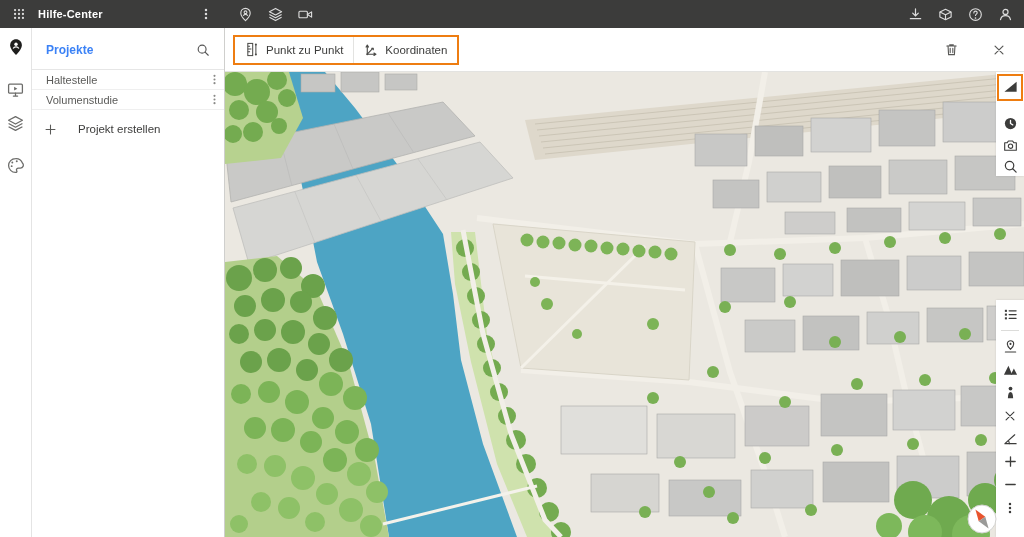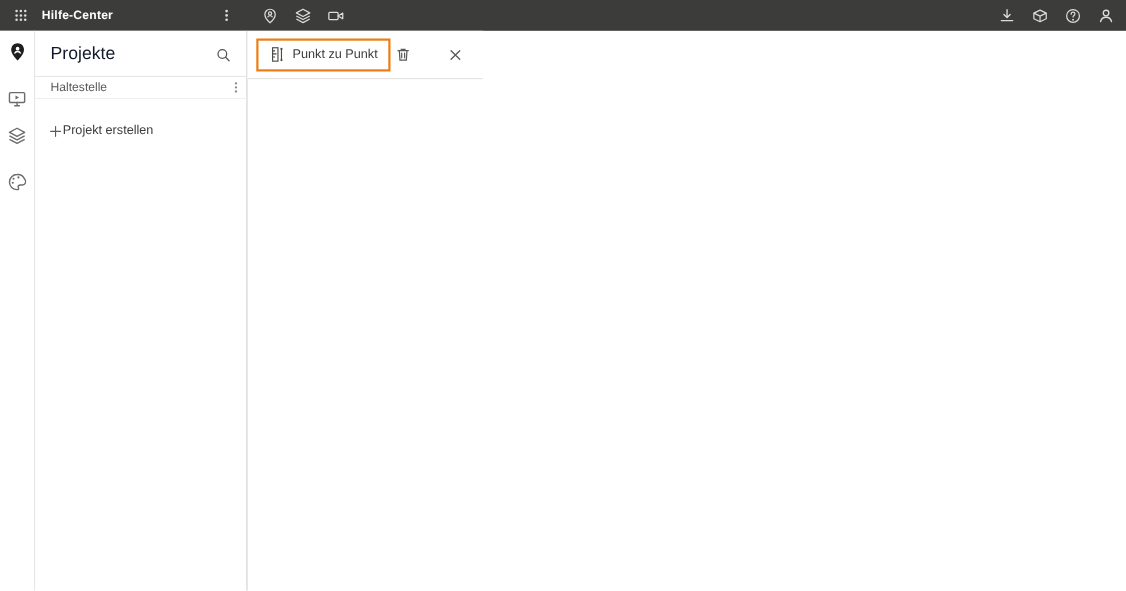--- a/index.html
+++ b/index.html
@@ -21,29 +21,29 @@
   .main{display:flex;height:509px}
 
   
   .rail{width:32px;background:#fff;border-right:1px solid #e4e4e4;display:flex;flex-direction:column;align-items:center;flex:none}
   .rail-btn{width:26px;height:26px;color:#6c6c6a}
   .rail-btn.active{color:#1e1e1d}
 
   
   .panel{width:193px;background:#fff;border-right:1px solid #cfcfcd;flex:none;display:flex;flex-direction:column}
   .panel-head{display:flex;align-items:center;justify-content:space-between;padding:13px 12px 10px 14px;border-bottom:1px solid #e6e6e6}
-  .panel-title{font-size:16px;font-weight:normal;color:#0f172a}
+  .panel-title{font-size:12px;font-weight:bold;color:#3b82f6}
   .proj-row{display:flex;align-items:center;justify-content:space-between;height:20px;padding:0 1px 0 14px;border-bottom:1px solid #efefef}
   .proj-name{font-size:11px;color:#5a5a58}
   .row-kebab{width:18px;height:18px;color:#8a8a88}
-  .create-btn{margin:18px 0 0 12px;gap:0;font-size:11.5px;color:#3c3c3b;align-self:flex-start;height:22px}
+  .create-btn{margin:8px 0 0 12px;gap:21px;font-size:11.5px;color:#3c3c3b;align-self:flex-start;height:22px}
   .create-btn .icn{color:#5a5a58}
 
   
-  .maparea{flex:1;display:flex;min-width:0}
+  .maparea{flex:1;display:flex;flex-direction:column;min-width:0}
   .map-toolbar{height:44px;background:#fff;border-bottom:1px solid #e3e3e1;display:flex;align-items:center;flex:none}
   .tool-highlight{display:flex;align-items:stretch;border:2px solid #ee7d11;margin-left:8px;height:30px;background:#fff}
   .tool-btn{gap:6px;font-size:11.5px;color:#3c3c3b;padding:0 10px;border-right:1px solid #e3e3e1;white-space:nowrap}
   .tool-btn:last-child{border-right:0}
   .tool-btn .icn{color:#4a4a48}
   .toolbar-right{margin-left:auto;display:flex;align-items:center;gap:26px;padding-right:14px}
   .toolbar-right button{width:22px;height:22px;color:#5a5a58}
 
   .map-canvas{position:relative;height:465px;overflow:hidden;background:#ebe8e1}
   .scenery{position:absolute;inset:0}
@@ -182,20 +182,30 @@
     <div class="proj-row">
       <span class="proj-name">Haltestelle</span>
       <button class="row-kebab">
         <svg viewBox="0 0 16 16" width="13" height="13" fill="currentColor">
             <circle cx="8" cy="3.5" r="1.3"></circle>
             <circle cx="8" cy="8" r="1.3"></circle>
             <circle cx="8" cy="12.5" r="1.3"></circle>
           </svg>
       </button>
     </div>
+    <div class="proj-row">
+      <span class="proj-name">Volumenstudie</span>
+      <button class="row-kebab">
+        <svg viewBox="0 0 16 16" width="13" height="13" fill="currentColor">
+            <circle cx="8" cy="3.5" r="1.3"></circle>
+            <circle cx="8" cy="8" r="1.3"></circle>
+            <circle cx="8" cy="12.5" r="1.3"></circle>
+          </svg>
+      </button>
+    </div>
     <button class="create-btn">
       <span class="icn">
         <svg viewBox="0 0 16 16" width="13" height="13" fill="none" stroke="currentColor" stroke-width="1.3" stroke-linecap="round">
             <path d="M8 2.5v11M2.5 8h11"></path>
           </svg>
       </span>
       <span>Projekt erstellen</span>
     </button>
   </aside>
 
@@ -207,20 +217,31 @@
           <span class="icn">
             <svg viewBox="0 0 16 16" width="15" height="15" fill="none" stroke="currentColor" stroke-width="1.1">
                 <rect x="3" y="1.5" width="5.2" height="13"></rect>
                 <path d="M3 4.5h2.4M3 7.5h3.8M3 10.5h2.4"></path>
                 <path d="M11.6 3v10"></path>
                 <circle cx="11.6" cy="2.6" r="1.1" fill="currentColor" stroke="none"></circle>
                 <circle cx="11.6" cy="13.4" r="1.1" fill="currentColor" stroke="none"></circle>
               </svg>
           </span>
           <span>Punkt zu Punkt</span>
+        </button>
+        <button class="tool-btn">
+          <span class="icn">
+            <svg viewBox="0 0 16 16" width="15" height="15" fill="none" stroke="currentColor" stroke-width="1.2" stroke-linecap="round" stroke-linejoin="round">
+                <path d="M3.5 13V3.8M2.2 5.4 3.5 3.3l1.3 2.1"></path>
+                <path d="M3.5 13h9.2M10.6 11.7l2.1 1.3-2.1 1.3"></path>
+                <path d="M3.5 13 9.6 6.6M8.2 6.6h1.7v1.7"></path>
+                <circle cx="3.5" cy="13" r="1" fill="currentColor" stroke="none"></circle>
+              </svg>
+          </span>
+          <span>Koordinaten</span>
         </button>
       </div>
       <div class="toolbar-right">
         <button>
           <svg viewBox="0 0 16 16" width="15" height="15" fill="none" stroke="currentColor" stroke-width="1.2" stroke-linecap="round">
               <path d="M3 4.3h10M6.2 4.3V3h3.6v1.3"></path>
               <path d="M4.3 4.3l.6 9.2h6.2l.6-9.2"></path>
               <path d="M6.6 6.8v4.5M9.4 6.8v4.5"></path>
             </svg>
         </button>

